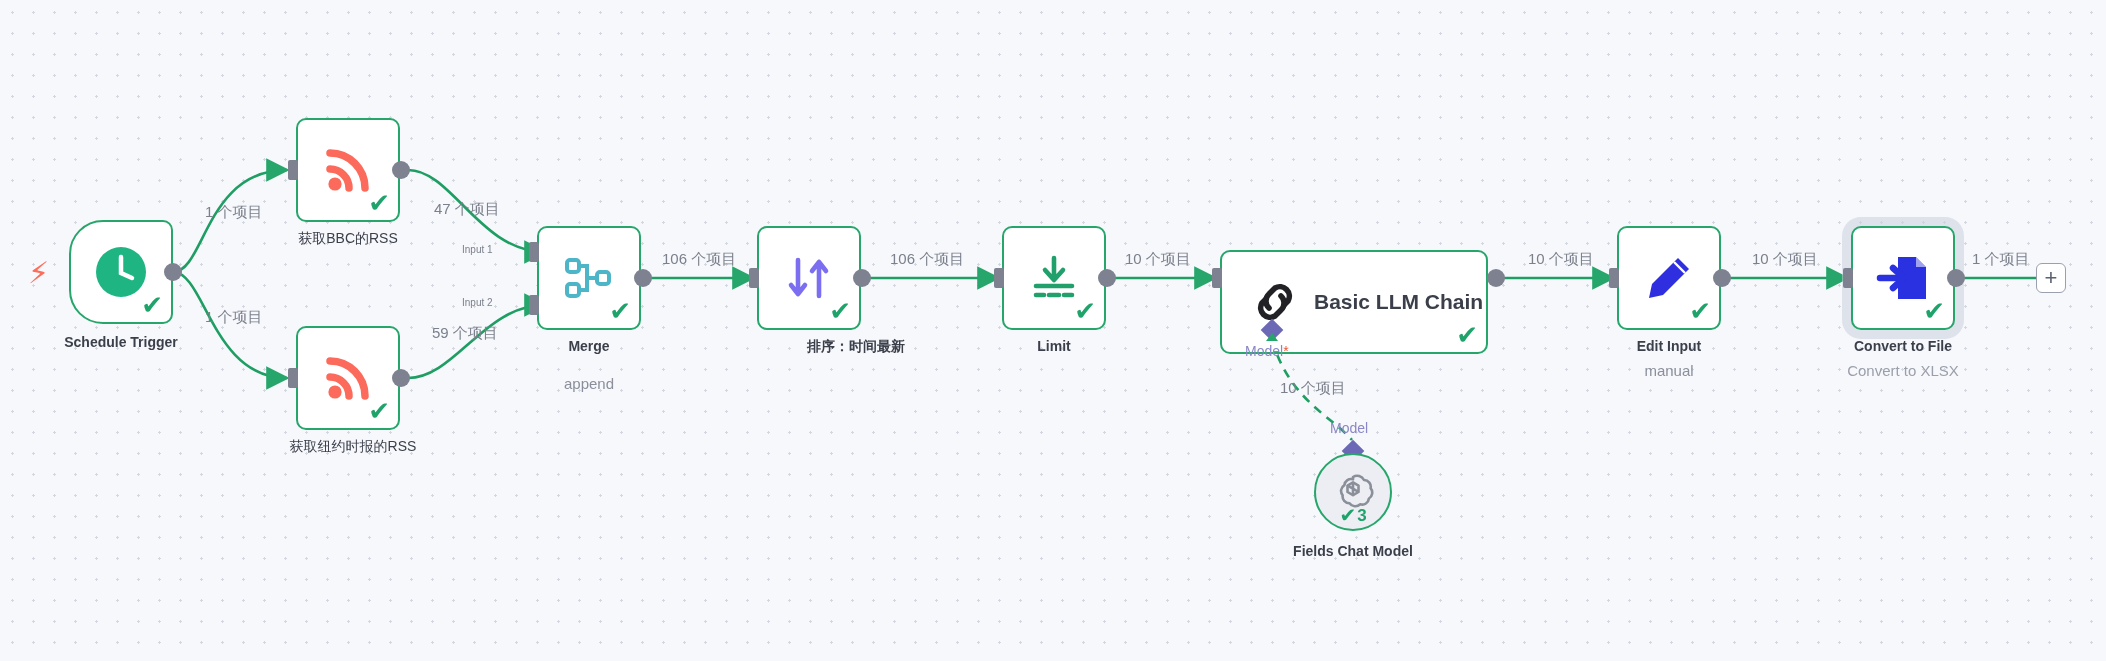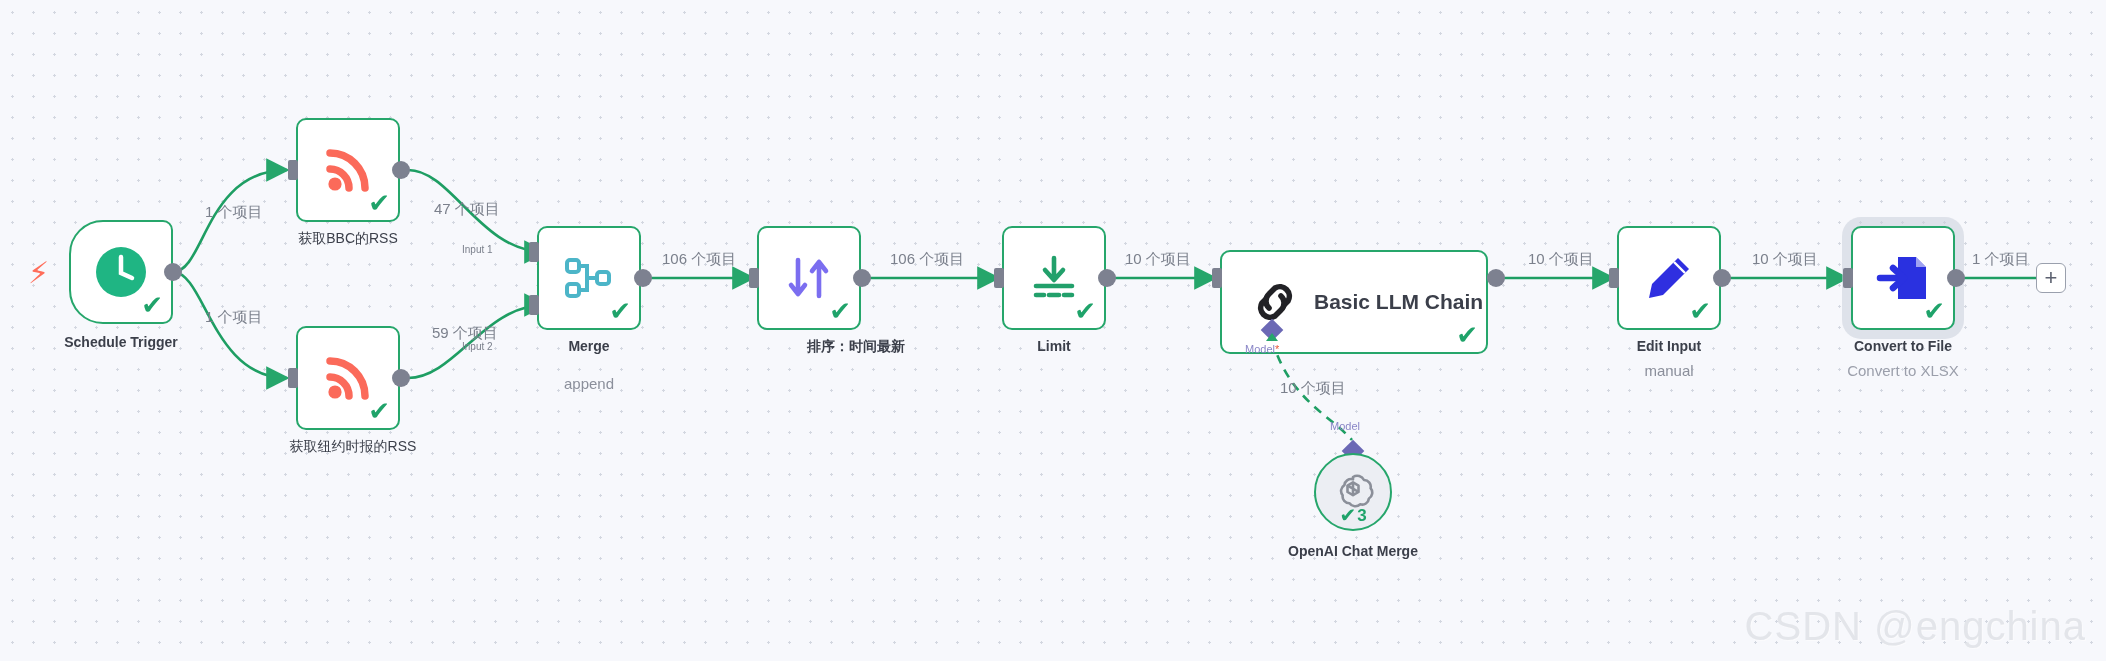--- a/index.html
+++ b/index.html
@@ -63,21 +63,21 @@
     white-space:nowrap;
   }
   .edge-label {
     position:absolute; color:#7b808c; font-size:15px;
     white-space:nowrap; background:transparent;
   }
   .port-label {
     position:absolute; color:#7b808c; font-size:10px; white-space:nowrap;
   }
   .ai-port-label {
-    position:absolute; color:#8a86c7; font-size:11px; white-space:nowrap;
+    position:absolute; color:#8a86c7; font-size:14px; white-space:nowrap;
   }
   .ai-port-label .req { color:#e8583c; }
 
   .in-port {
     position:absolute; width:10px; height:20px; background:#7d8190; border-radius:2px;
   }
   .out-port {
     position:absolute; width:18px; height:18px; border-radius:50%; background:#7d8190;
   }
   .ai-diamond {
@@ -182,21 +182,21 @@
       <rect x="34" y="20" width="12" height="12" rx="3" fill="none" stroke="#4cb5c8" stroke-width="4"></rect>
       <path d="M16 14 H24 V26 H34" fill="none" stroke="#4cb5c8" stroke-width="4" stroke-linecap="round"></path>
       <path d="M16 38 H24 V26" fill="none" stroke="#4cb5c8" stroke-width="4" stroke-linecap="round"></path>
     </svg>
     <span class="check">✔</span>
   </div>
   <div class="in-port" style="left:529px;top:242px;"></div>
   <div class="in-port" style="left:529px;top:295px;"></div>
   <div class="out-port" style="left:634px;top:269px;"></div>
   <div class="port-label" style="left:462px;top:244px;">Input 1</div>
-  <div class="port-label" style="left:462px;top:297px;margin-top:44px;">Input 2</div>
+  <div class="port-label" style="left:462px;top:297px;">Input 2</div>
   <div class="caption" style="left:507px;top:338px;width:164px;">Merge</div>
   <div class="subcaption" style="left:507px;top:375px;width:164px;">append</div>
 
   <div class="node square" style="left:757px;top:226px;">
     <svg width="52" height="52" viewBox="0 0 52 52">
       <path d="M15 8 V42 M15 42 L8 33 M15 42 L22 33" stroke="#7b6ef0" stroke-width="4.6" fill="none" stroke-linecap="round" stroke-linejoin="round"></path>
       <path d="M36 44 V10 M36 10 L29 19 M36 10 L43 19" stroke="#7b6ef0" stroke-width="4.6" fill="none" stroke-linecap="round" stroke-linejoin="round"></path>
     </svg>
     <span class="check">✔</span>
   </div>
@@ -268,29 +268,28 @@
   <div class="circle-node" style="left:1314px;top:453px;">
     <svg width="42" height="42" viewBox="0 0 42 42">
       <g fill="none" stroke="#8b8f99" stroke-width="2.6" stroke-linejoin="round">
         <path d="M21 6 C25 3.5 30 5 32 9 C36.5 9.2 39.5 13 38.6 17.2 C41.3 20.4 40.6 25.3 36.9 27.5 C36.4 31.8 32.3 34.6 28.3 33.3 C25 36.3 20 35.8 17.5 32.2 C13.2 32.3 10 28.6 10.7 24.4 C8 21.2 8.7 16.3 12.4 14.1 C12.9 9.8 17 7 21 8.3 Z"></path>
         <path d="M15.5 14.6 L21 11.4 L26.5 14.6 L26.5 21 L21 24.2 L15.5 21 Z"></path>
         <path d="M21 11.4 V17.7 L26.5 21 M21 24.2 V17.7 L15.5 14.6"></path>
       </g>
     </svg>
     <span class="check">✔<span class="cnt">3</span></span>
   </div>
-  <div class="caption" style="left:1253px;top:543px;width:200px;">OpenAI Chat Merge</div>
+  <div class="caption" style="left:1253px;top:543px;width:200px;">Fields Chat Model</div>
 
   <div class="edge-label" style="left:205px;top:203px;">1 个项目</div>
   <div class="edge-label" style="left:205px;top:308px;">1 个项目</div>
   <div class="edge-label" style="left:434px;top:200px;">47 个项目</div>
   <div class="edge-label" style="left:432px;top:324px;">59 个项目</div>
   <div class="edge-label" style="left:662px;top:250px;">106 个项目</div>
   <div class="edge-label" style="left:890px;top:250px;">106 个项目</div>
   <div class="edge-label" style="left:1125px;top:250px;">10 个项目</div>
   <div class="edge-label" style="left:1528px;top:250px;">10 个项目</div>
   <div class="edge-label" style="left:1752px;top:250px;">10 个项目</div>
   <div class="edge-label" style="left:1972px;top:250px;">1 个项目</div>
   <div class="edge-label" style="left:1280px;top:379px;">10 个项目</div>
 
-  <div class="watermark">CSDN @engchina</div>
 
 </div>
 
 </body></html>

